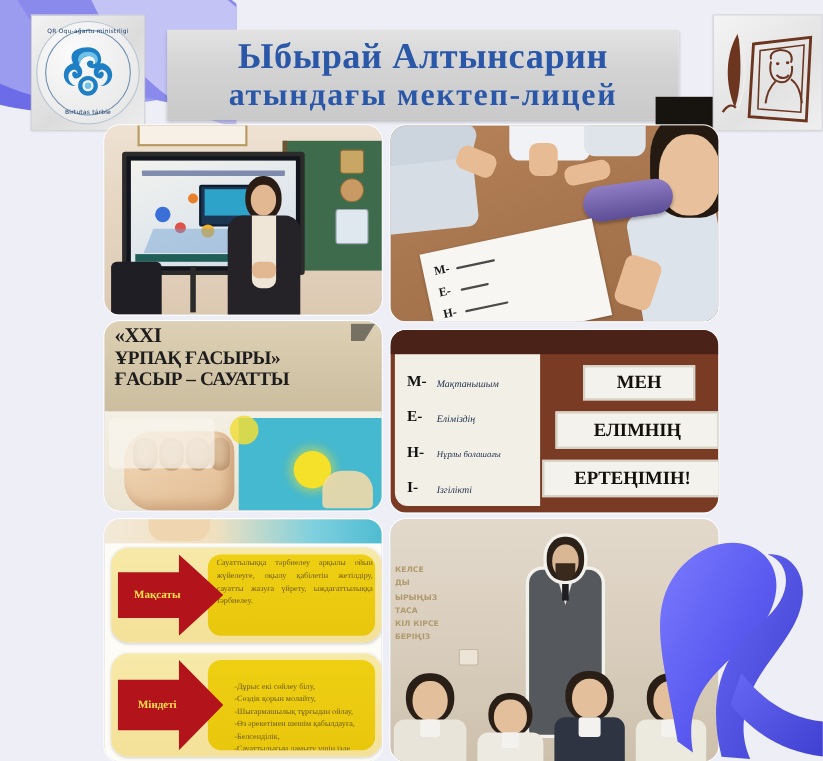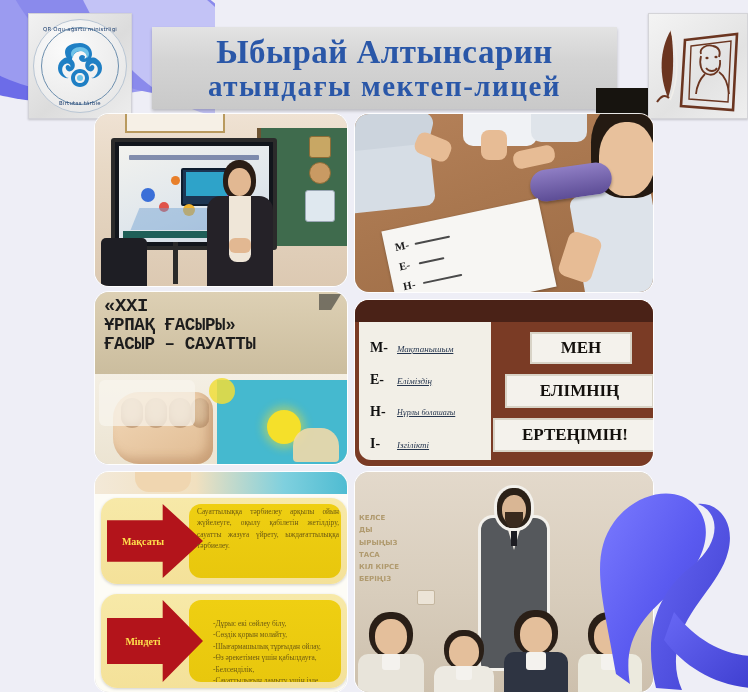--- a/index.html
+++ b/index.html
@@ -93,38 +93,38 @@
   .paper{position:absolute;left:34px;top:100px;width:160px;height:90px;background:#f7f6f3;
      transform:rotate(-12deg);box-shadow:0 1px 3px rgba(0,0,0,.3);}
   .paper .pl{position:absolute;left:10px;font-family:"Liberation Serif",serif;font-weight:bold;font-size:11px;color:#1a1a1a;}
   .paper .scribble{position:absolute;height:2px;background:#4a4a4a;border-radius:2px;}
   .pencilcase{position:absolute;left:175px;top:52px;width:82px;height:32px;background:linear-gradient(180deg,#8f7ec4,#5d4d96);
      border-radius:16px;transform:rotate(-8deg);box-shadow:0 2px 3px rgba(0,0,0,.3);}
 
   
   .ml-top{position:absolute;left:0;top:0;right:0;height:82px;background:linear-gradient(180deg,#ddd0b4,#cbbd9e);}
   .ml-bannertext{position:absolute;left:9px;top:4px;right:6px;color:#1d1d1d;
-     font-family:Liberation Mono, monospace;font-weight:bold;line-height:1.06;font-size:17.5px;letter-spacing:-.4px;}
+     font-family:Liberation Serif, serif;font-weight:bold;line-height:1.06;font-size:17.5px;letter-spacing:-.4px;}
   .ml-bannertext .b1{font-size:19px;}
   .ml-arrow{position:absolute;right:6px;top:2px;width:22px;height:16px;background:#5d5a50;
      clip-path:polygon(0 0,100% 0,55% 100%,0 100%);opacity:.8;}
   .ml-bot{position:absolute;left:0;top:82px;right:0;bottom:0;background:linear-gradient(180deg,#f4efe4,#ece4d2);}
   .kz-flag{position:absolute;right:0;top:6px;width:130px;height:84px;background:#45b9cf;}
   .kz-sun{position:absolute;right:46px;top:30px;width:34px;height:34px;border-radius:50%;background:#f5e02a;box-shadow:0 0 8px 4px rgba(245,224,42,.45);}
   .kz-sun2{position:absolute;right:112px;top:4px;width:26px;height:26px;border-radius:50%;background:#f0dd3a;opacity:.85;}
   .fist{position:absolute;left:18px;top:18px;width:100px;height:72px;background:linear-gradient(150deg,#f2d8b8,#e0bb92);
      border-radius:26px 18px 16px 26px;box-shadow:inset -6px -6px 10px rgba(160,110,70,.35);}
   .knuckle{position:absolute;top:6px;width:22px;height:30px;border-radius:11px;background:rgba(0,0,0,.06);box-shadow:inset 0 -4px 6px rgba(150,100,60,.35);}
 
   
   .mr-bg{position:absolute;inset:0;background:#7a3b25;}
   .mr-dark{position:absolute;left:0;top:0;right:0;height:22px;background:#4a2217;}
   .mr-paper{position:absolute;left:4px;top:22px;width:132px;bottom:6px;background:#f2efe7;border-radius:0 0 0 12px;}
   .mr-paper .ln{position:absolute;left:11px;font-family:"Liberation Serif",serif;font-weight:bold;font-size:14px;color:#111;}
-  .mr-paper .hw{position:absolute;font-family:"Liberation Serif",serif;font-style:italic;font-size:9px;color:#26364f;text-decoration:underline;}
+  .mr-paper .hw{position:absolute;font-family:"Liberation Serif",serif;font-style:italic;font-size:9px;color:#26364f;}
   .mr-card{position:absolute;background:#f4f2ec;border:2px solid #d8d3c6;
      display:flex;align-items:center;justify-content:center;
      font-family:"Liberation Serif",serif;font-weight:bold;color:#14110d;}
   .mc1{left:175px;top:32px;width:98px;height:28px;font-size:17px;}
   .mc2{left:150px;top:74px;width:145px;height:30px;font-size:17px;}
   .mc3{left:138px;top:118px;width:160px;height:30px;font-size:17px;text-align:right;}
 
   
   .bl-bg{position:absolute;inset:0;background:#fdfcf6;}
   .bl-card{position:absolute;left:6px;width:246px;border-radius:16px;
@@ -347,21 +347,21 @@
       <div class="bl-card bl-c2">
         <div class="bl-inner"></div>
         <div class="bl-arrow">
           <span>Міндеті</span>
         </div>
         <div class="bl-body">
           <ul>
             <li>-Дұрыс екі сөйлеу білу,</li>
             <li>-Сөздік қорын молайту,</li>
             <li>-Шығармашылық тұрғыдан ойлау,</li>
-            <li>-Өз әрекетімен үшін қабылдауға,</li>
+            <li>-Өз әрекетімен шешім қабылдауға,</li>
             <li>-Белсенділік,</li>
             <li>-Сауаттылығын дамыту үшін ізде</li>
           </ul>
         </div>
       </div>
     </div>
 
     <div class="pane p-br">
       <div class="br-wall"></div>
       <div class="br-walltext">

